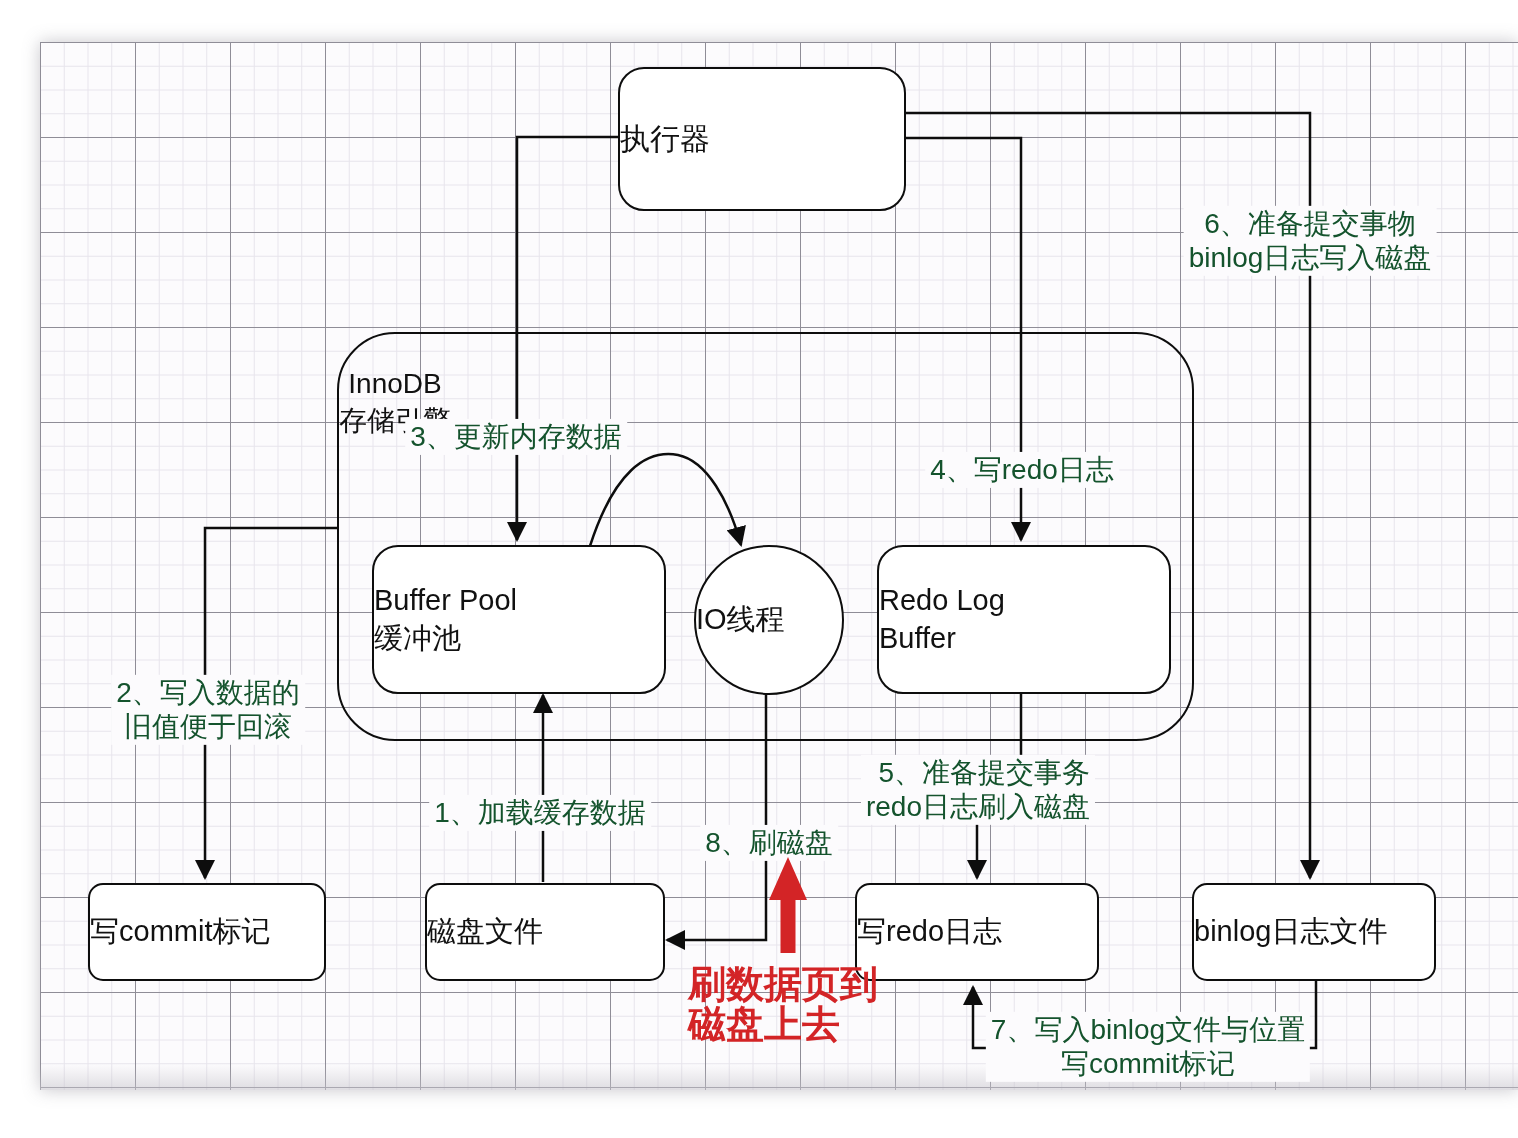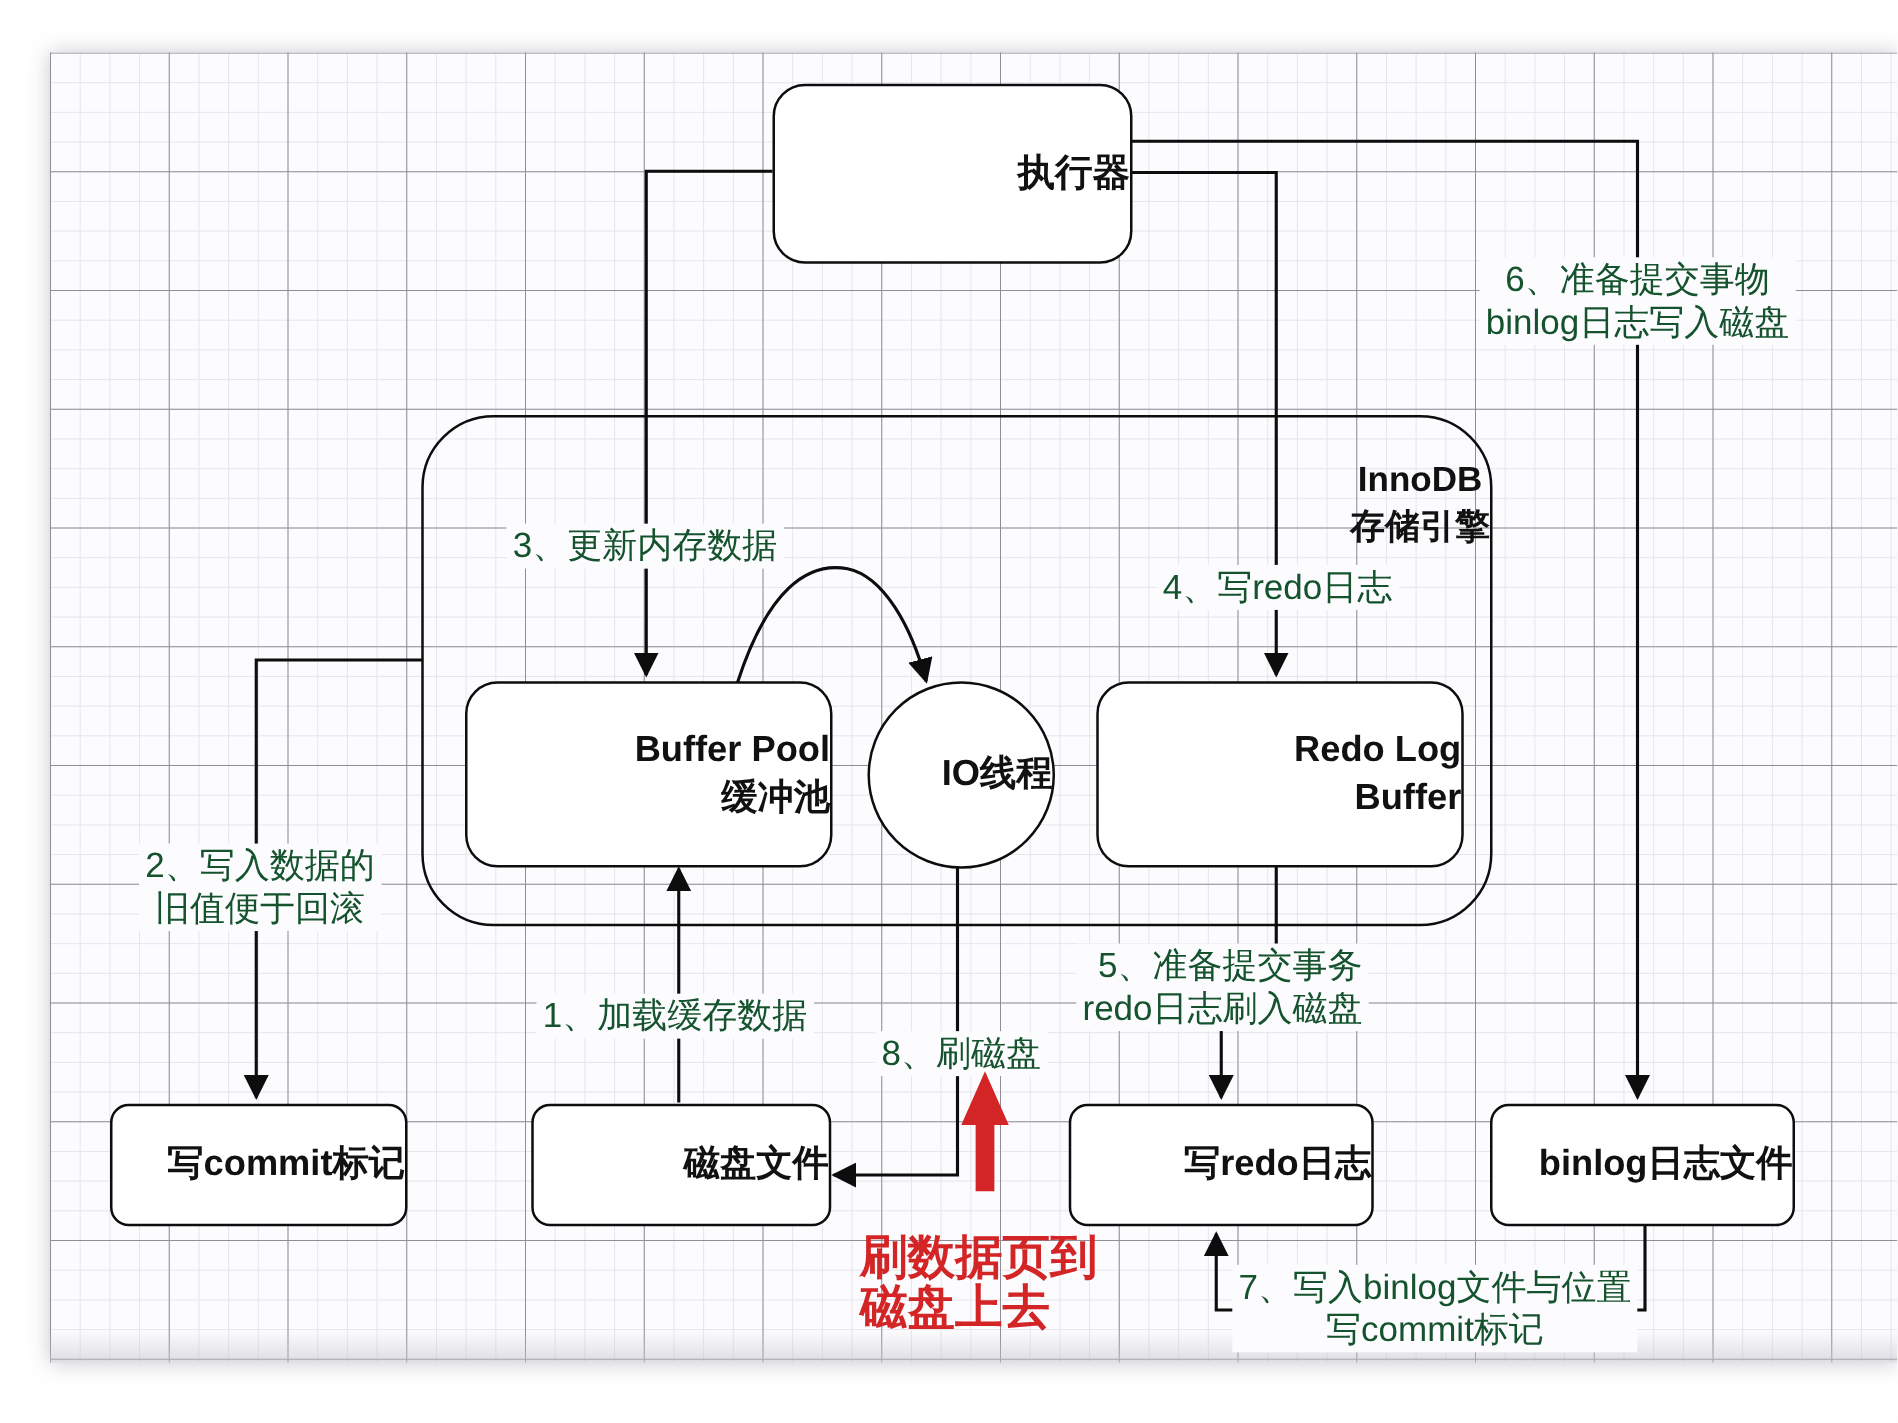--- a/index.html
+++ b/index.html
@@ -24,41 +24,40 @@
     pointer-events:none;
   }
 
   svg.layer{position:absolute;left:0;top:0;width:1518px;height:1138px;}
   #lines-layer{z-index:2;}
   #red-layer{z-index:5;}
 
   
   .node{
     position:absolute;z-index:3;background:#ffffff;border:2.5px solid #0d0d0d;
-    display:flex;flex-direction:column;align-items:flex-end;justify-content:center;
-    color:#111;text-align:center;line-height:1.28;font-size:29px;font-weight:bold;
+    display:flex;flex-direction:column;align-items:flex-start;justify-content:center;
+    color:#111;text-align:center;line-height:1.28;font-size:29px;
   }
   .rounded-sm{border-radius:15px;}
   .rounded-md{border-radius:26px;}
   .rounded-lg{border-radius:58px;}
   #innodb-box{z-index:1;background:transparent;justify-content:flex-start;}
   #innodb-box .title{margin-top:32px;font-size:28px;line-height:1.32;}
   .circle{border-radius:50%;}
 
   
   .note{
     position:absolute;z-index:4;background:#fcfbfd;color:#14532d;
     font-size:28px;line-height:1.22;text-align:center;white-space:nowrap;
     transform:translate(-50%,-50%);padding:1px 5px;
   }
   .note-red{
     position:absolute;z-index:6;color:#d32426;font-weight:bold;
     font-size:38px;line-height:1.04;text-align:left;white-space:nowrap;
     background:transparent;
-    margin-top:22px;
   }
 </style>
 </head>
 <body>
 
 <div id="stage">
   <div id="canvas">
 
     <div class="node rounded-lg" id="innodb-box" style="left:297px;top:290px;width:853px;height:405px;">
       <div class="title">

